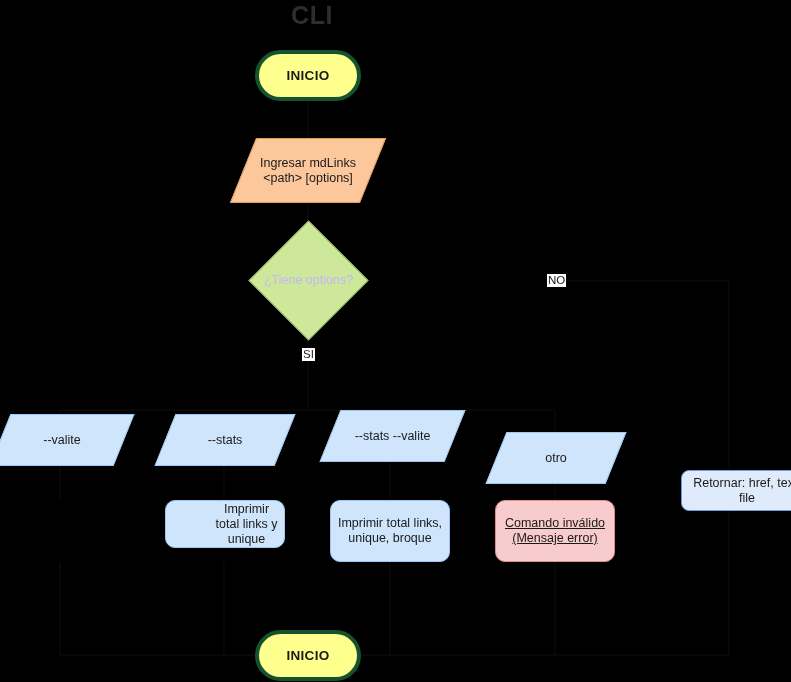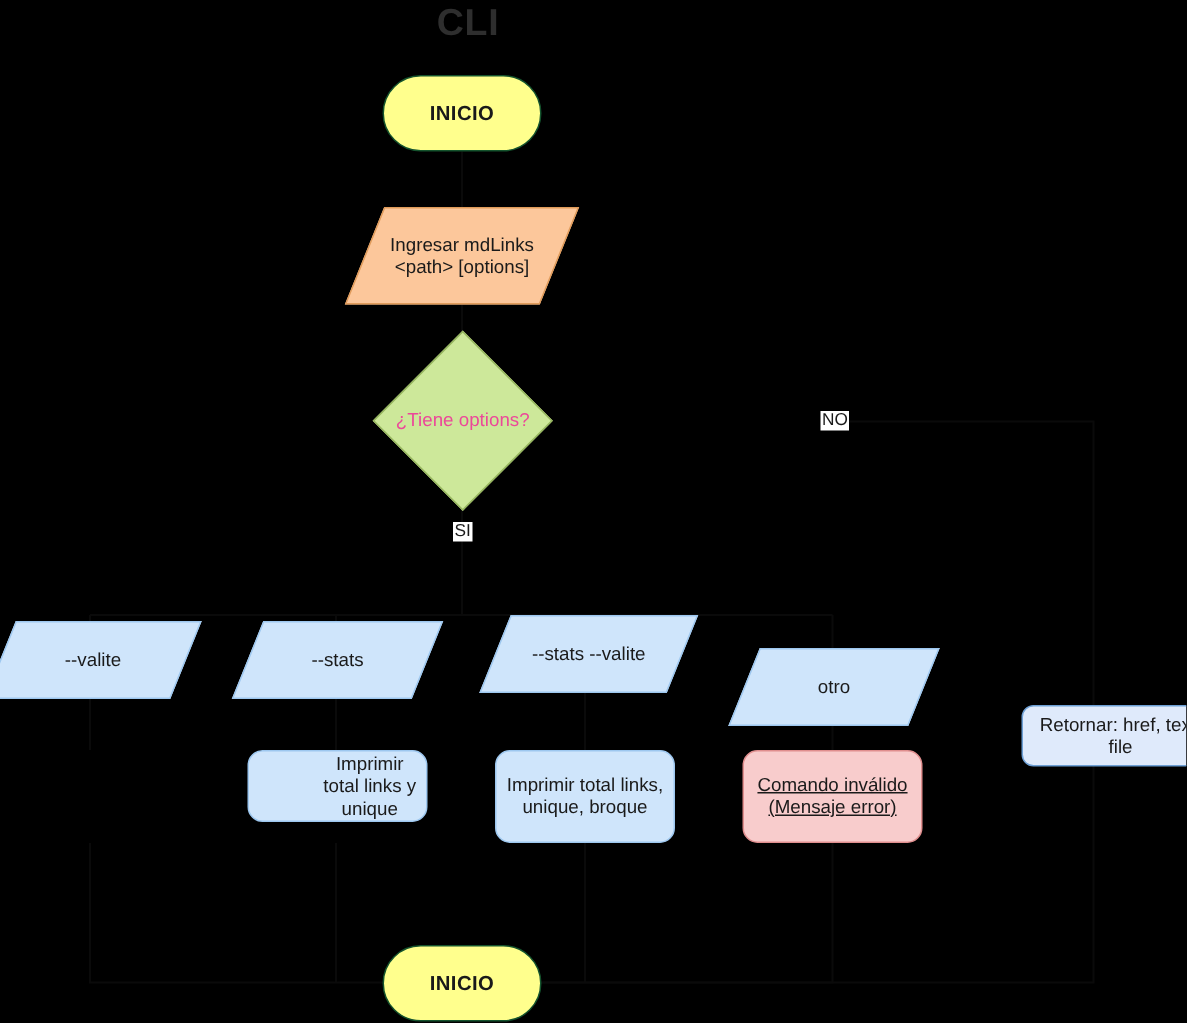--- a/index.html
+++ b/index.html
@@ -48,21 +48,21 @@
   }
   .node .label {
     display: block;
     padding: 0 6px;
     white-space: pre-line;
   }
 
   
   .terminator {
     background: #ffff8d;
-    border: 1px solid #14532d;
+    border: 4px solid #14532d;
     border-radius: 999px;
     font-weight: bold;
     font-size: 13.5px;
     letter-spacing: 0.3px;
   }
 
   
   .parallelogram {
     position: absolute;
     box-sizing: border-box;
@@ -106,21 +106,21 @@
     transform: rotate(45deg);
     box-sizing: border-box;
   }
   .diamond .dtext {
     position: absolute;
     inset: 0;
     display: flex;
     align-items: center;
     justify-content: center;
     text-align: center;
-    color: #ec4899;
+    color: #c4b5fd;
     font-size: 12.5px;
     line-height: 15px;
     white-space: nowrap;
   }
 
   
   .process {
     border-radius: 10px;
   }
   .proc-blue {

